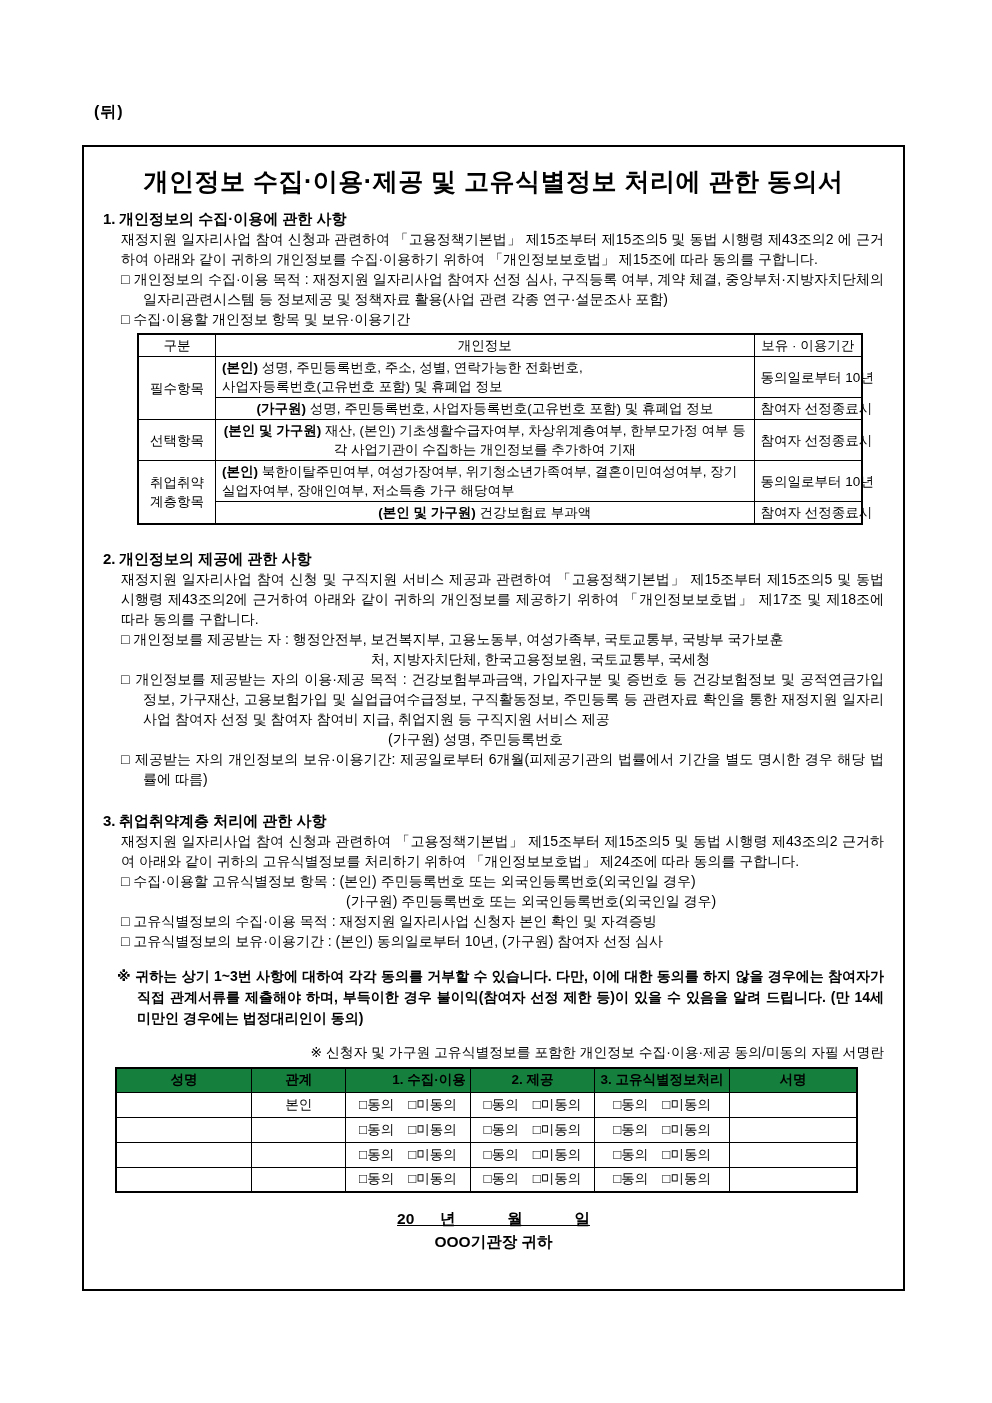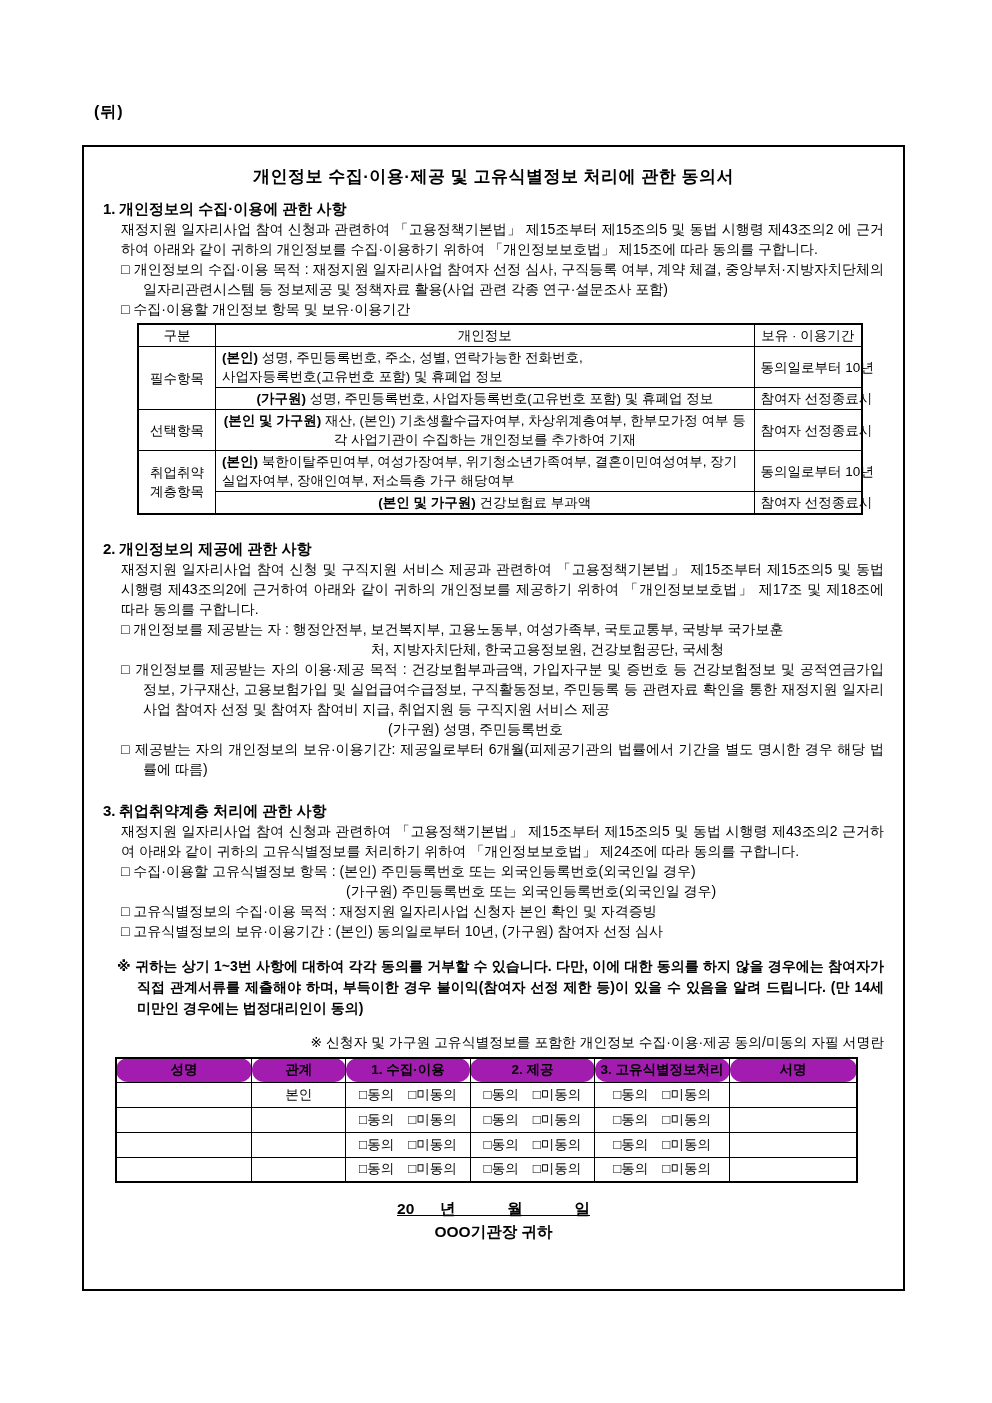--- a/index.html
+++ b/index.html
@@ -8,21 +8,21 @@
     width:992px; height:1403px;
     font-family:"Liberation Sans","DejaVu Sans",sans-serif;
     color:#000; -webkit-font-smoothing:none;
   }
   .page { position:relative; width:992px; height:1403px; background:#ffffff; overflow:hidden; }
   .side-label { position:absolute; left:94px; top:102px; font-size:16px; font-weight:bold; letter-spacing:1px; }
   .frame {
     position:absolute; left:82px; top:145px; width:823px; height:1146px;
     border:2px solid #000; padding:0 19px; overflow:hidden; background:#fff;
   }
-  .title { margin-top:18px; text-align:center; font-size:17px; font-weight:bold; letter-spacing:0.5px; }
+  .title { margin-top:18px; text-align:center; font-size:25px; font-weight:bold; letter-spacing:0.5px; }
 
   .section { margin-top:11px; }
   .section.s2 { margin-top:24px; }
   .section.s3 { margin-top:22px; }
   .sec-head { font-size:15px; font-weight:bold; line-height:20px; }
   .sec-no { display:inline-block; width:16px; }
   .sec-body { margin-left:18px; font-size:14px; line-height:20px; text-align:justify; }
   .bullets { margin-left:18px; }
   .bullet { font-size:14px; line-height:20px; }
   .b-first { padding-left:22px; text-indent:-22px; text-align:justify; }
@@ -39,21 +39,21 @@
   .info-table td.info { text-align:left; vertical-align:middle; }
   .info-table td.info.center { text-align:center; }
 
   .notice {
     margin:15px 0 0 14px; font-size:14px; font-weight:bold; line-height:21px;
     padding-left:20px; text-indent:-20px; text-align:justify;
   }
   .sign-note { margin:14px 0 0 22px; font-size:13.8px; line-height:19px;text-align:right; }
   .sign-table { width:743px; margin:5px 0 0 12px; font-size:13.5px; border:2px solid #000; }
   .sign-table th, .sign-table td { border:1px solid #000; line-height:18px; padding:2px 4px; }
-  .sign-table th { background:#a21caf; font-weight:bold; text-align:center; height:24px;border-radius:12px; }
+  .sign-table th { background:#15803d; font-weight:bold; text-align:center; height:24px; }
   .sign-table td { height:25px; text-align:center; }
   .consent-pair { display:inline-flex; gap:14px; justify-content:center; }
 
   .footer-date { margin-top:16px; text-align:center; font-size:15.5px; font-weight:bold; white-space:pre; line-height:20px;text-decoration:underline; }
   .footer-addressee { margin-top:3px; text-align:center; font-size:15.5px; font-weight:bold; line-height:20px; }
 </style>
 </head>
 <body>
 
 <div class="page">
@@ -112,21 +112,21 @@
     </div>
 
     <div class="section s2">
       <div class="sec-head">
         <span class="sec-no">2.</span><span class="sec-title">개인정보의 제공에 관한 사항</span>
       </div>
       <div class="sec-body">재정지원 일자리사업 참여 신청 및 구직지원 서비스 제공과 관련하여 「고용정책기본법」 제15조부터 제15조의5 및 동법 시행령 제43조의2에 근거하여 아래와 같이 귀하의 개인정보를 제공하기 위하여 「개인정보보호법」 제17조 및 제18조에 따라 동의를 구합니다.</div>
       <div class="bullets">
           <div class="bullet">
             <div class="b-first">□ 개인정보를 제공받는 자 : 행정안전부, 보건복지부, 고용노동부, 여성가족부, 국토교통부, 국방부 국가보훈</div>
-            <div class="b-cont" style="margin-left: 250px;">처, 지방자치단체, 한국고용정보원, 건강보험공단, 국세청</div>
+            <div class="b-cont" style="margin-left: 250px;">처, 지방자치단체, 한국고용정보원, 국토교통부, 국세청</div>
           </div>
           <div class="bullet">
             <div class="b-first">□ 개인정보를 제공받는 자의 이용·제공 목적 : 건강보험부과금액, 가입자구분 및 증번호 등 건강보험정보 및 공적연금가입 정보, 가구재산, 고용보험가입 및 실업급여수급정보, 구직활동정보, 주민등록 등 관련자료 확인을 통한 재정지원 일자리사업 참여자 선정 및 참여자 참여비 지급, 취업지원 등 구직지원 서비스 제공</div>
           </div>
           <div class="bullet">
             <div class="b-cont" style="margin-left: 267px;">(가구원) 성명, 주민등록번호</div>
           </div>
           <div class="bullet">
             <div class="b-first">□ 제공받는 자의 개인정보의 보유·이용기간: 제공일로부터 6개월(피제공기관의 법률에서 기간을 별도 명시한 경우 해당 법률에 따름)</div>
           </div>
@@ -153,21 +153,21 @@
     </div>
 
     <div class="notice">※ 귀하는 상기 1~3번 사항에 대하여 각각 동의를 거부할 수 있습니다. 다만, 이에 대한 동의를 하지 않을 경우에는 참여자가 직접 관계서류를 제출해야 하며, 부득이한 경우 불이익(참여자 선정 제한 등)이 있을 수 있음을 알려 드립니다. (만 14세 미만인 경우에는 법정대리인이 동의)</div>
     <div class="sign-note">※ 신청자 및 가구원 고유식별정보를 포함한 개인정보 수집·이용·제공 동의/미동의 자필 서명란</div>
 
     <table class="sign-table" id="sign-table">
       <thead>
           <tr>
             <th style="width: 18.3%;">성명</th>
             <th style="width: 12.7%;">관계</th>
-            <th style="width: 16.8%;">1. 수집·이용</th>
+            <th style="width: 16.8%; text-align: right;">1. 수집·이용</th>
             <th style="width: 16.8%;">2. 제공</th>
             <th style="width: 18.2%;">3. 고유식별정보처리</th>
             <th style="width: 17.2%;">서명</th>
           </tr>
         </thead>
       <tbody>
           <tr>
             <td></td>
             <td>본인</td>
             <td><span class="consent-pair">

